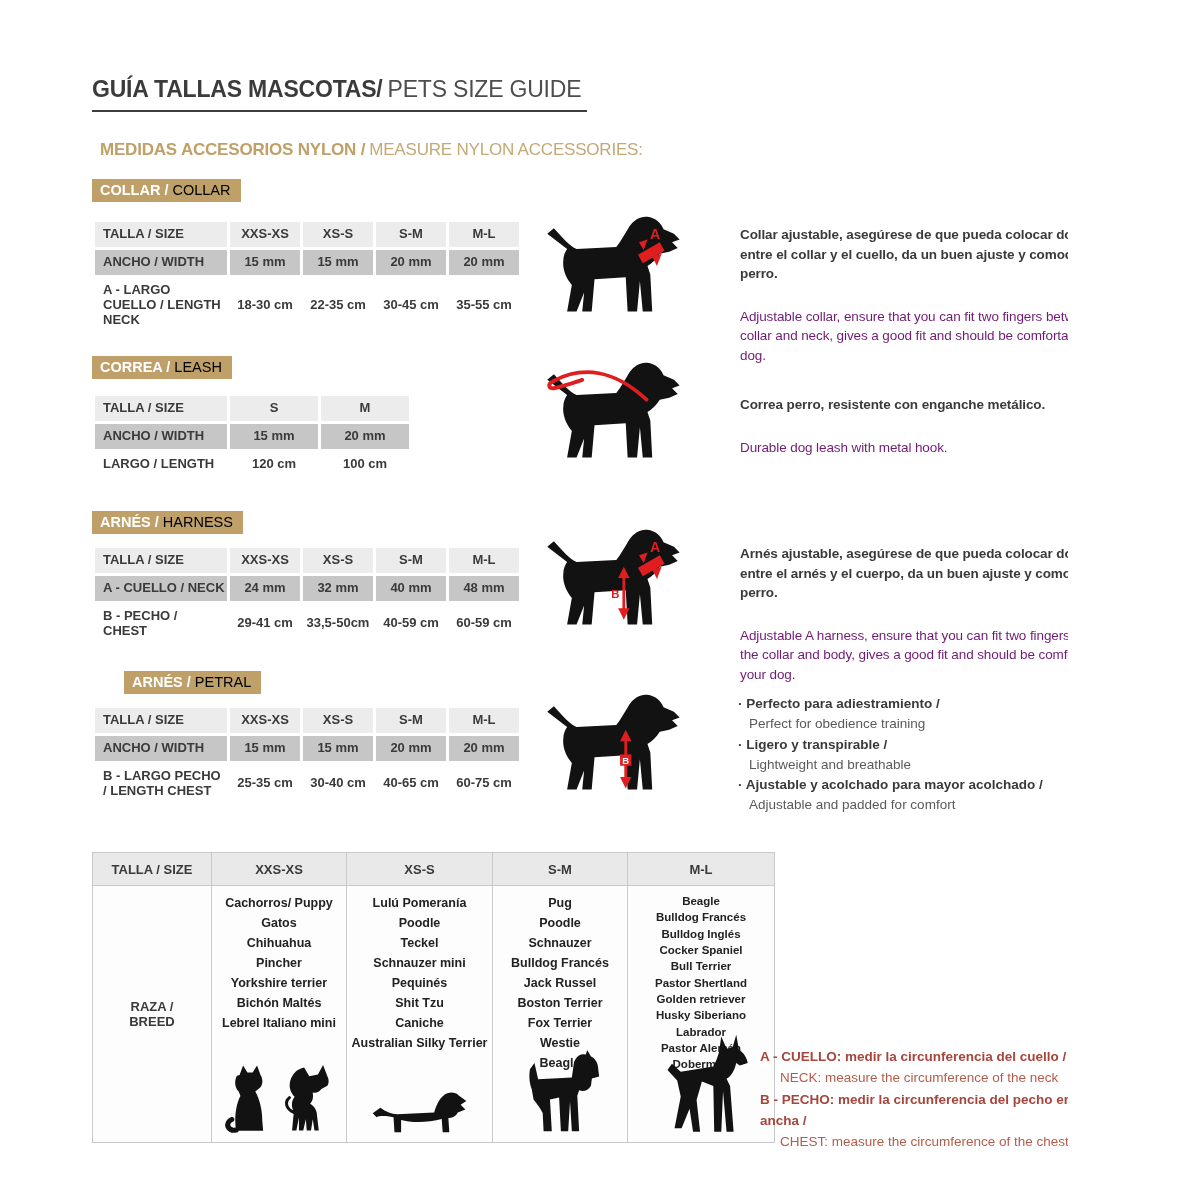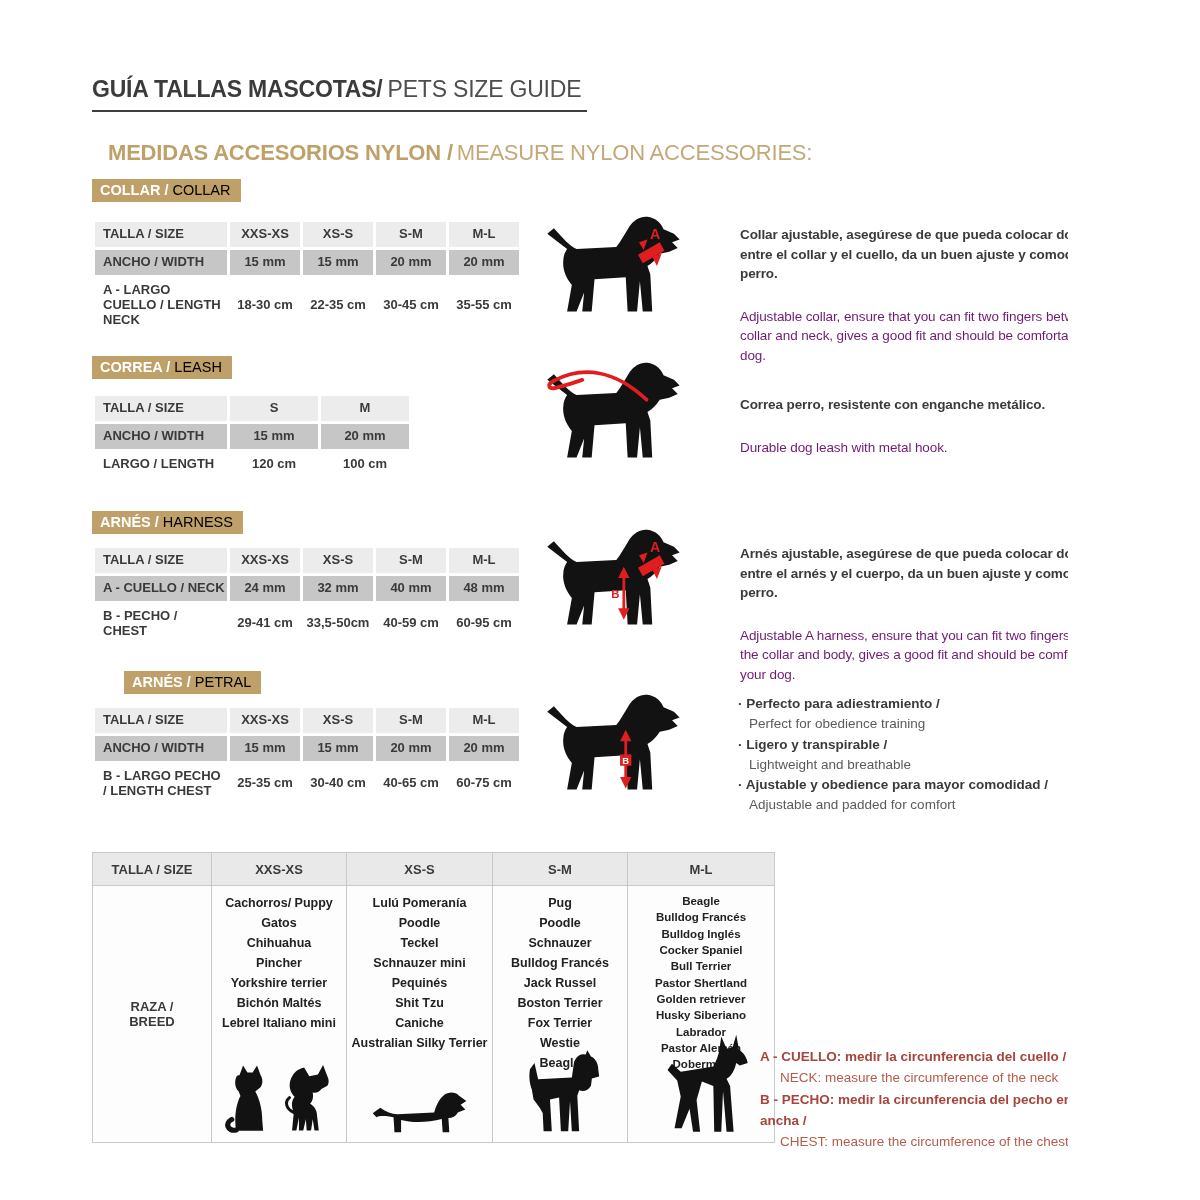--- a/index.html
+++ b/index.html
@@ -4,21 +4,21 @@
 <style>
   html,body{margin:0;padding:0;background:#fff;}
   .page{position:relative;width:1068px;height:1200px;background:#ffffff;overflow:hidden;
         font-family:"Liberation Sans", sans-serif;color:#3a3a3a;}
 
   
   #title{position:absolute;left:92px;top:76px;font-size:23px;letter-spacing:-0.2px;
          padding-bottom:7px;border-bottom:2px solid #3e3e3e;display:inline-block;padding-right:6px;}
   #title .t-es{font-weight:bold;color:#3b3b3b;}
   #title .t-en{font-weight:normal;color:#4d4d4d;margin-left:5px;}
-  #subtitle{position:absolute;left:108px;top:140px;font-size:22px;letter-spacing:-0.2px;}
+  #subtitle{position:absolute;left:100px;top:140px;font-size:17px;letter-spacing:-0.2px;}
   #subtitle .s-es{font-weight:bold;color:#bfa069;}
   #subtitle .s-en{font-weight:normal;color:#c4a877;margin-left:4px;}
 
   
   .badge{position:absolute;background:#bfa069;padding:3px 10px 4px 8px;font-size:14.5px;white-space:nowrap;}
   .badge .b-es{font-weight:bold;color:#ffffff;}
   .badge .b-en{font-weight:normal;color:#000000;margin-left:4px;}
   #badge-collar{left:92px;top:179px;}
   #badge-correa{left:92px;top:356px;}
   #badge-harness{left:92px;top:511px;}
@@ -197,21 +197,21 @@
       <td class="val">24 mm</td>
       <td class="val">32 mm</td>
       <td class="val">40 mm</td>
       <td class="val">48 mm</td>
     </tr>
     <tr class="p">
       <td class="lbl">B - PECHO / CHEST</td>
       <td class="val">29-41 cm</td>
       <td class="val">33,5-50cm</td>
       <td class="val">40-59 cm</td>
-      <td class="val">60-95 cm</td>
+      <td class="val">60-59 cm</td>
     </tr>
   </tbody>
     </table>
   <svg class="dog" id="dog-harness" viewBox="0 0 170 110">
     <use href="#dog-shape"></use>
     <g>
       <path fill="#e01e1f" d="M103,43 L126,30 L131,39 L108,52 Z"></path>
       <path fill="#e01e1f" d="M104,30 L113,27 L109,38 Z"></path>
       <path fill="#e01e1f" d="M118,45 L128,42 L123,55 Z"></path>
       <text x="121" y="26" text-anchor="middle" fill="#e01e1f" font-size="15" font-weight="bold" font-family="Liberation Sans, sans-serif">A</text>
@@ -262,21 +262,21 @@
       <path fill="#e01e1f" d="M90,102 L84,90 L96,90 Z"></path>
       <rect x="84" y="66" width="12" height="12" fill="#e01e1f"></rect>
       <text x="90" y="76" text-anchor="middle" fill="#ffffff" font-size="10" font-weight="bold" font-family="Liberation Sans, sans-serif">B</text>
     </g>
   </svg>
   <div id="bullets">
     <div class="bullet-es">Perfecto para adiestramiento /</div>
     <div class="bullet-en">Perfect for obedience training</div>
     <div class="bullet-es">Ligero y transpirable /</div>
     <div class="bullet-en">Lightweight and breathable</div>
-    <div class="bullet-es">Ajustable y obedience para mayor comodidad /</div>
+    <div class="bullet-es">Ajustable y acolchado para mayor acolchado /</div>
     <div class="bullet-en">Adjustable and padded for comfort</div>
   </div>
 
   <table id="breed-table">
     <tbody>
         <tr class="bh">
       <td class="c0">TALLA / SIZE</td>
       <td class="c1">XXS-XS</td>
       <td class="c2">XS-S</td>
       <td class="c3">S-M</td>

